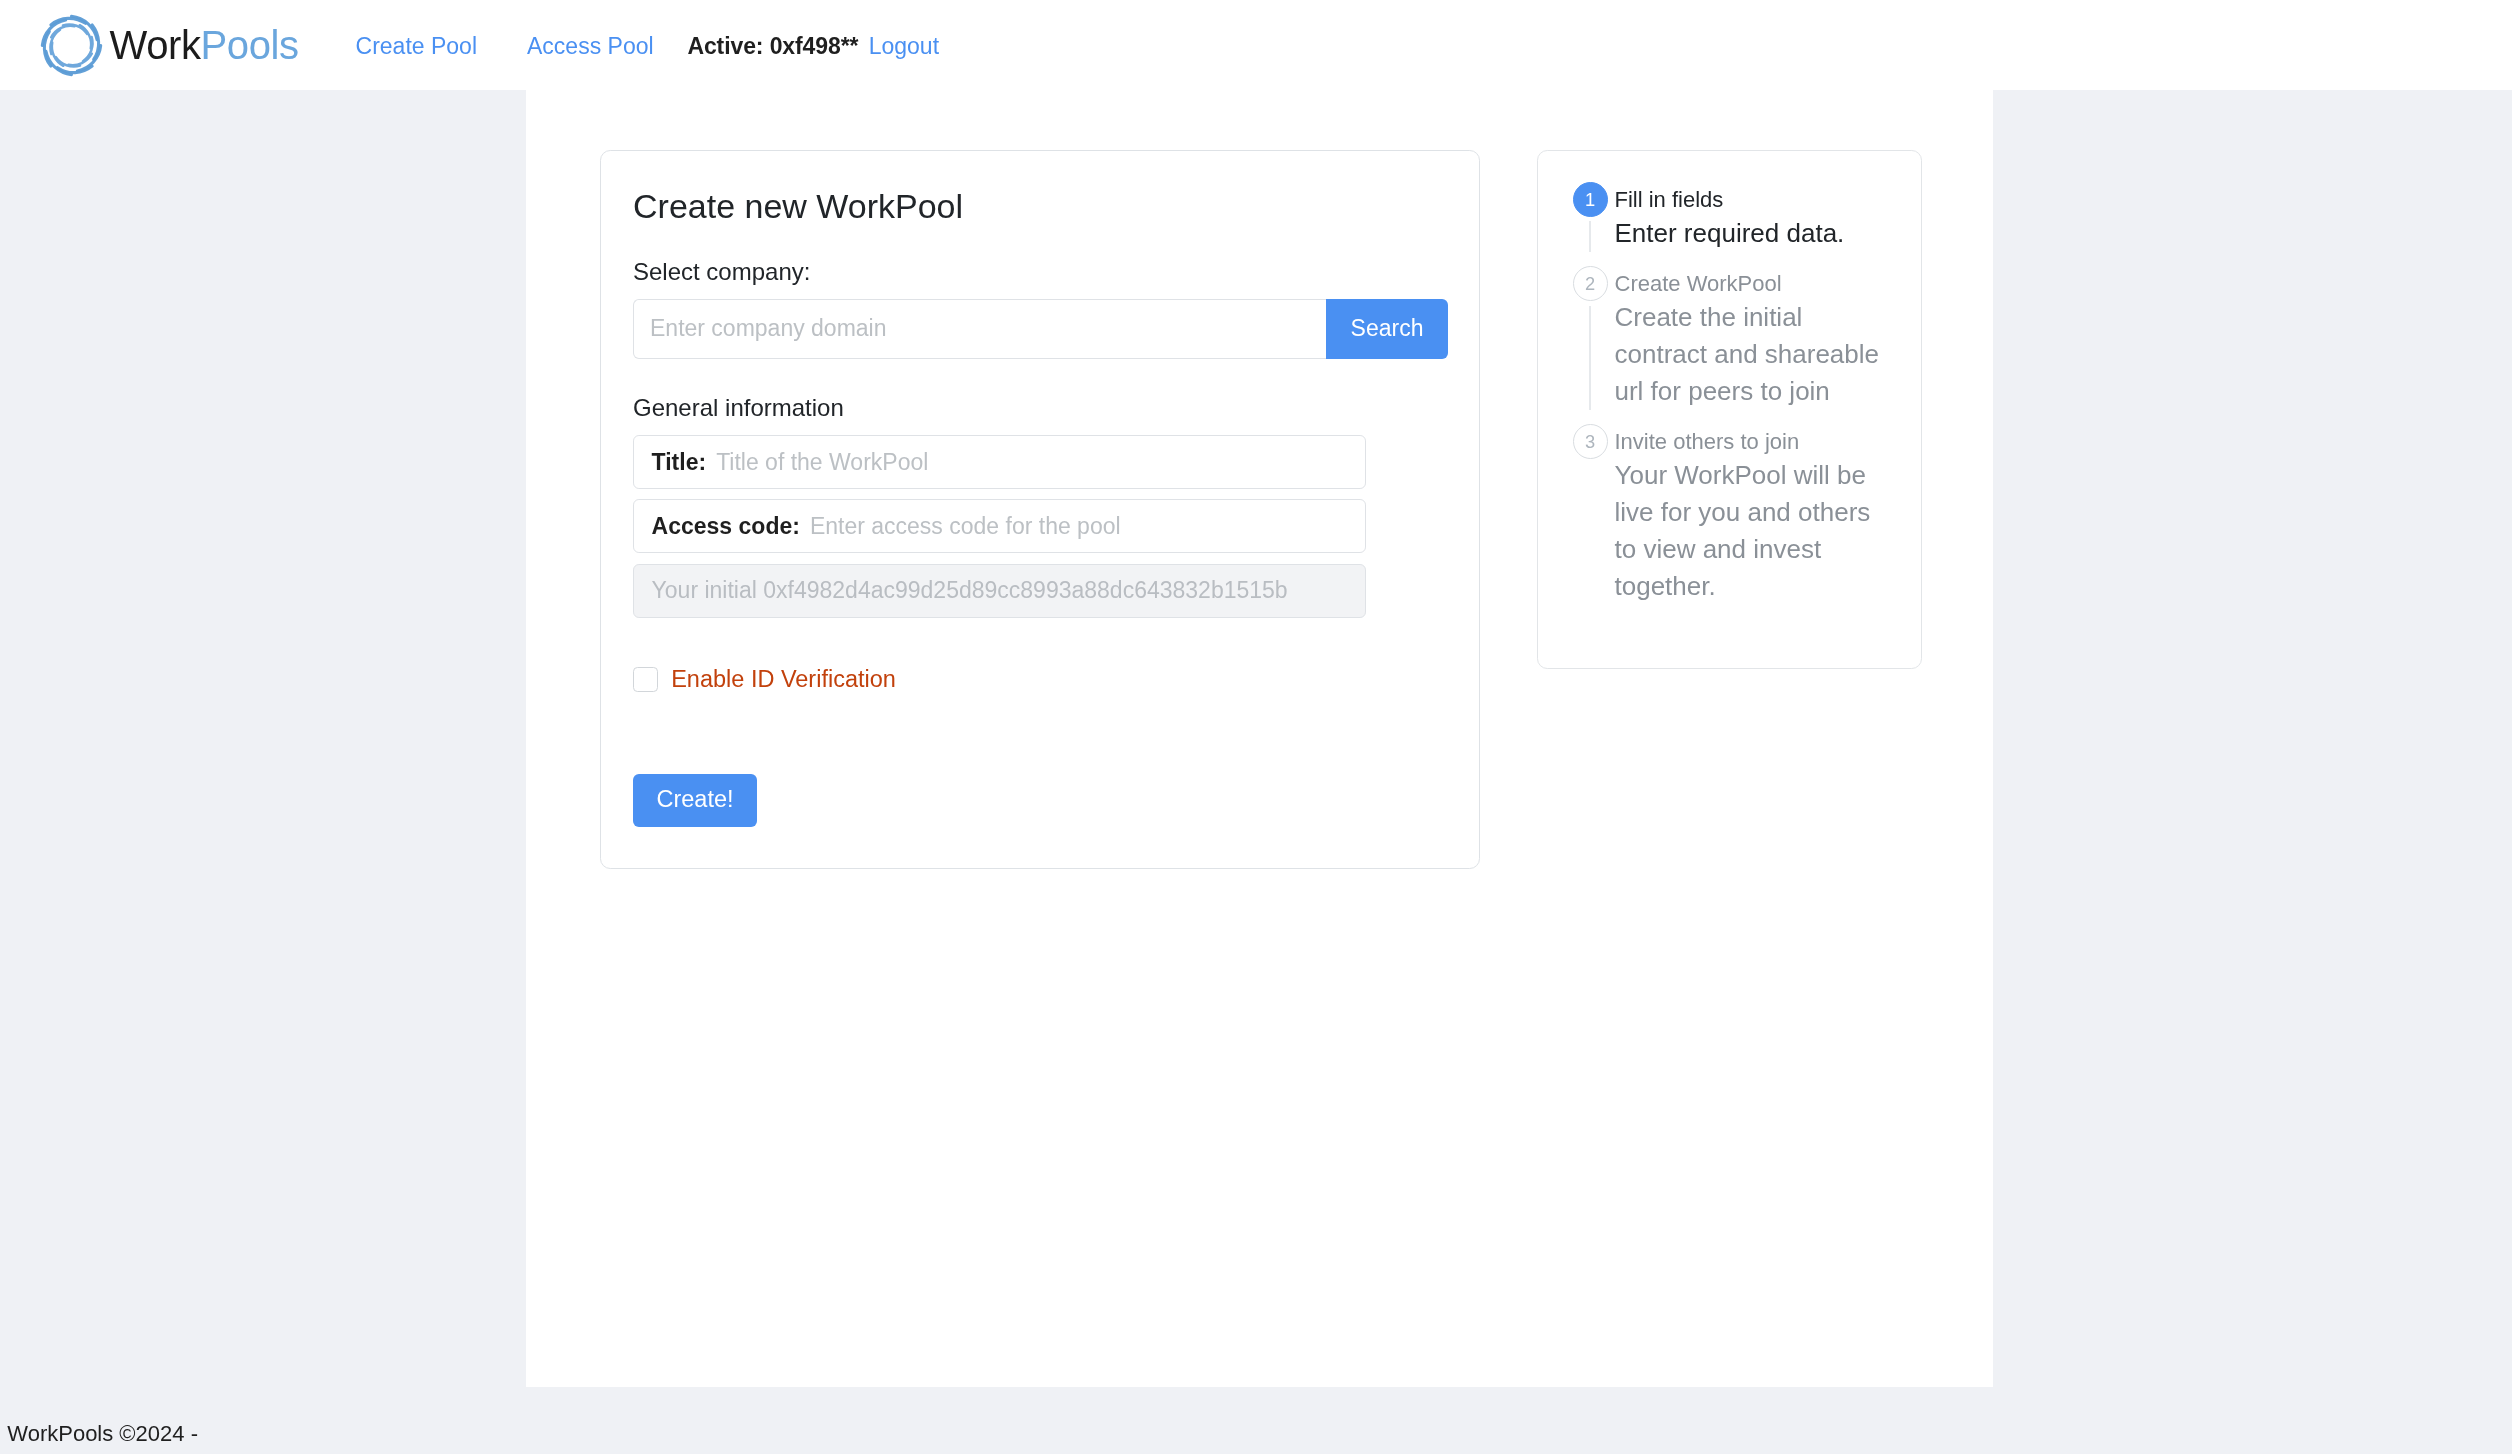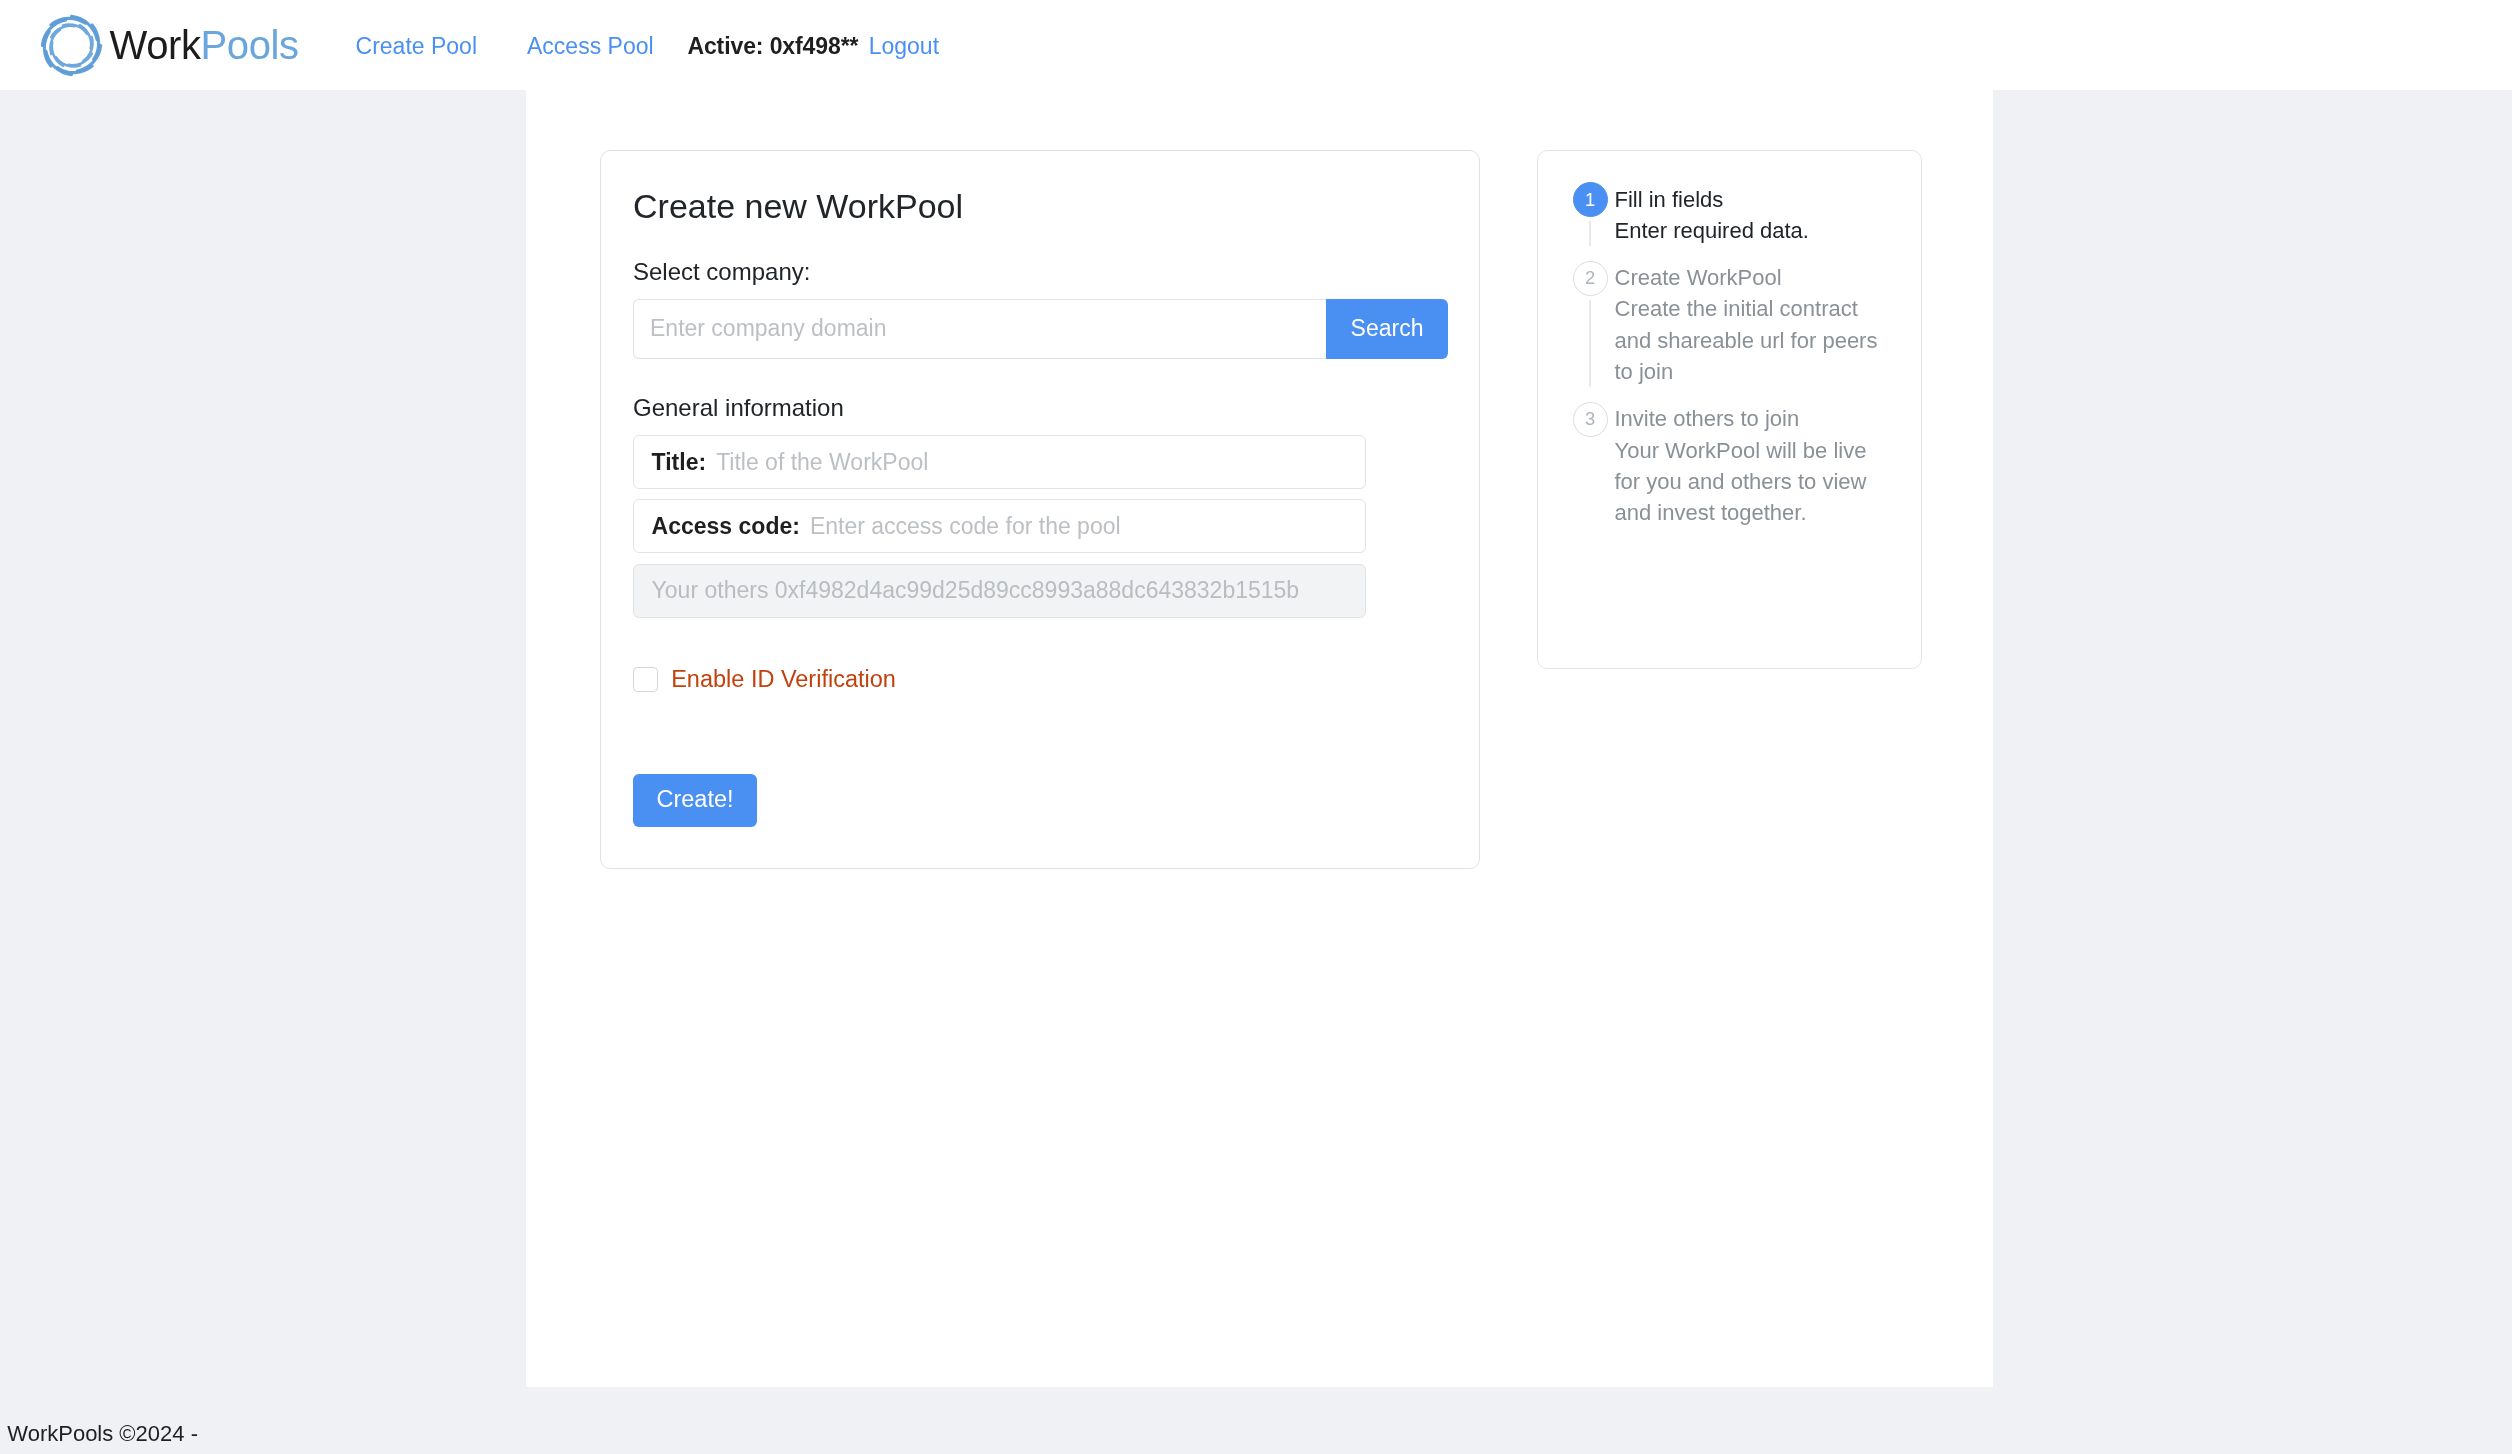--- a/index.html
+++ b/index.html
@@ -286,21 +286,21 @@
     min-height: 19px;
   }
   .step:last-child .step-line { background: transparent; }
   .step-body { padding-left: 1.5px; padding-top: 1.5px; }
   .step-title {
     font-size: 22px;
     line-height: 1.42;
     margin: 0;
   }
   .step-desc {
-    font-size: 22px;
+    font-size: 26px;
     line-height: 1.42;
     margin: 0;
     width: 282px;
   }
   .step.active-step .step-title,
   .step.active-step .step-desc { color: #212529; }
   .step.idle-step .step-title,
   .step.idle-step .step-desc { color: #8a9097; }
 
   
@@ -372,21 +372,21 @@
         <span class="lbl">Title:</span>
         <input class="inp" type="text" placeholder="Title of the WorkPool" style="">
       </div>
 
       <div class="labeled-field">
         <span class="lbl">Access code:</span>
         <input class="inp" type="text" placeholder="Enter access code for the pool" style="">
       </div>
 
       <div class="address-field">
-        <span class="addr-text">Your others 0xf4982d4ac99d25d89cc8993a88dc643832b1515b</span>
+        <span class="addr-text">Your initial 0xf4982d4ac99d25d89cc8993a88dc643832b1515b</span>
       </div>
 
       <div class="check-row">
         <div class="checkbox"></div>
         <span class="check-label">Enable ID Verification</span>
       </div>
 
       <button class="create-btn" type="button">Create!</button>
     </div>
 

